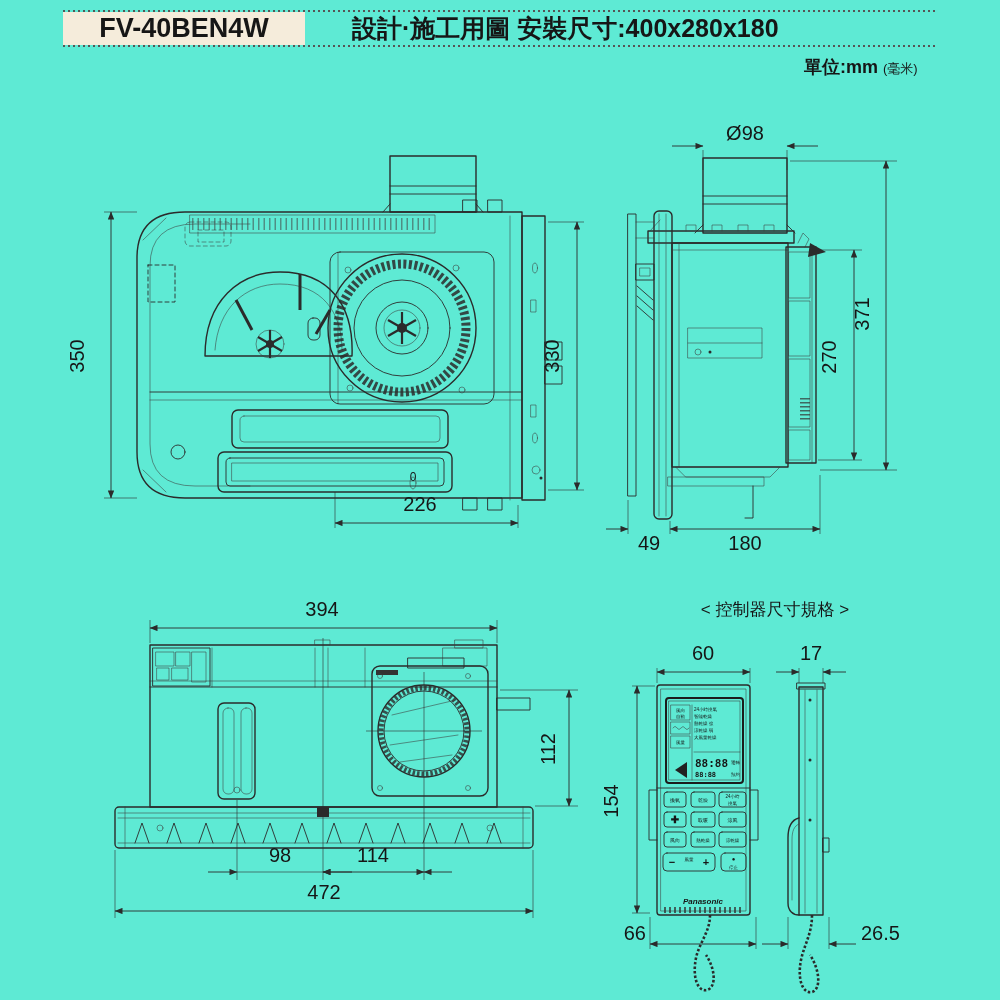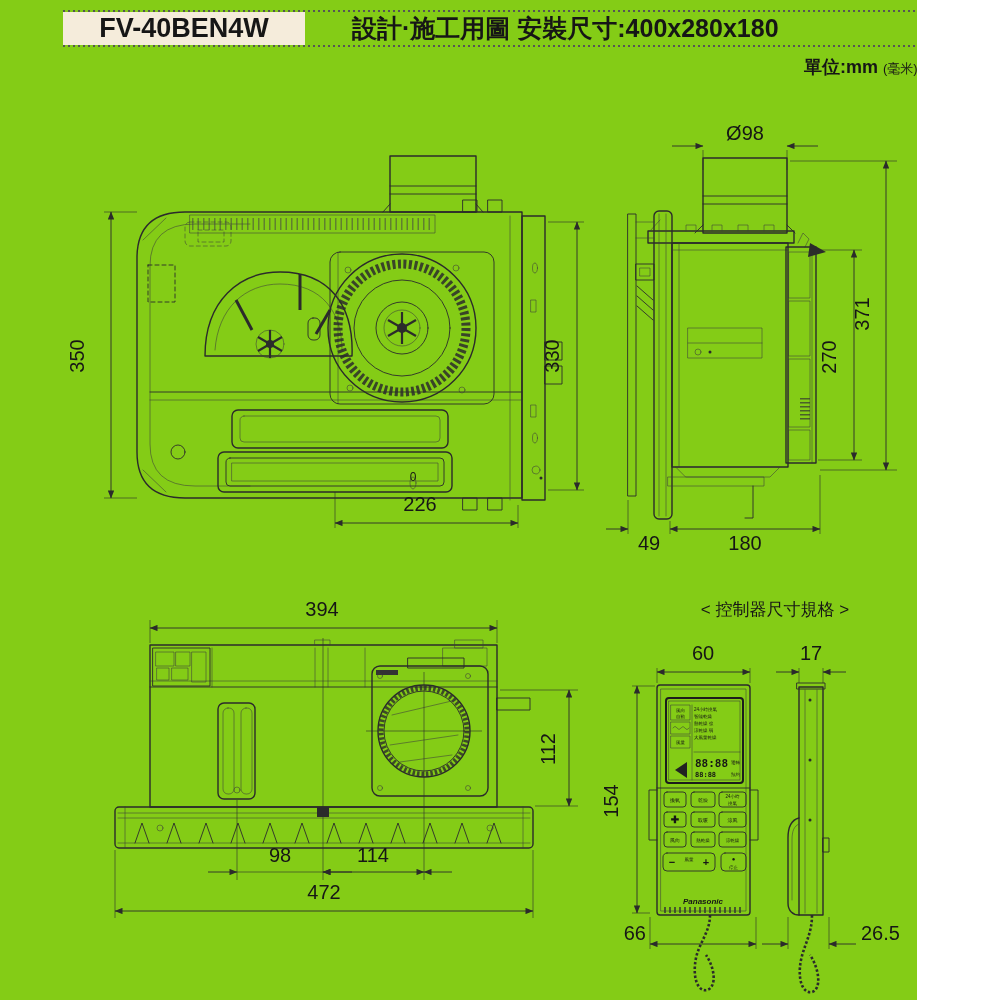--- a/index.html
+++ b/index.html
@@ -1,16 +1,16 @@
 <!DOCTYPE html>
 <html><head>
 <meta charset="utf-8">
 <style>
   html,body{margin:0;padding:0;background:#ffffff;}
-  #stage{position:relative;width:917px;height:1000px;background:#84cc16;overflow:hidden;
+  #stage{position:relative;width:1000px;height:1000px;background:#5eead4;overflow:hidden;
          font-family:"Liberation Sans",sans-serif;text-align:right;}
   svg{position:absolute;left:0;top:0;}
   svg .ln{fill:none;stroke:#2b2b2b;stroke-width:1.4;stroke-linejoin:round;stroke-linecap:round}
   svg .md{fill:none;stroke:#2b2b2b;stroke-width:.9;stroke-linejoin:round;stroke-linecap:round}
   svg .tn{fill:none;stroke:#3a3a3a;stroke-width:.55;stroke-linejoin:round;stroke-linecap:round}
   svg .dsh{stroke-dasharray:4 3}
   svg .dim{fill:none;stroke:#2b2b2b;stroke-width:.9}
   svg .ext{fill:none;stroke:#2b2b2b;stroke-width:.6}
   svg text{fill:#161616;font-family:"Liberation Sans",sans-serif}
   .dt{font-size:20px}

